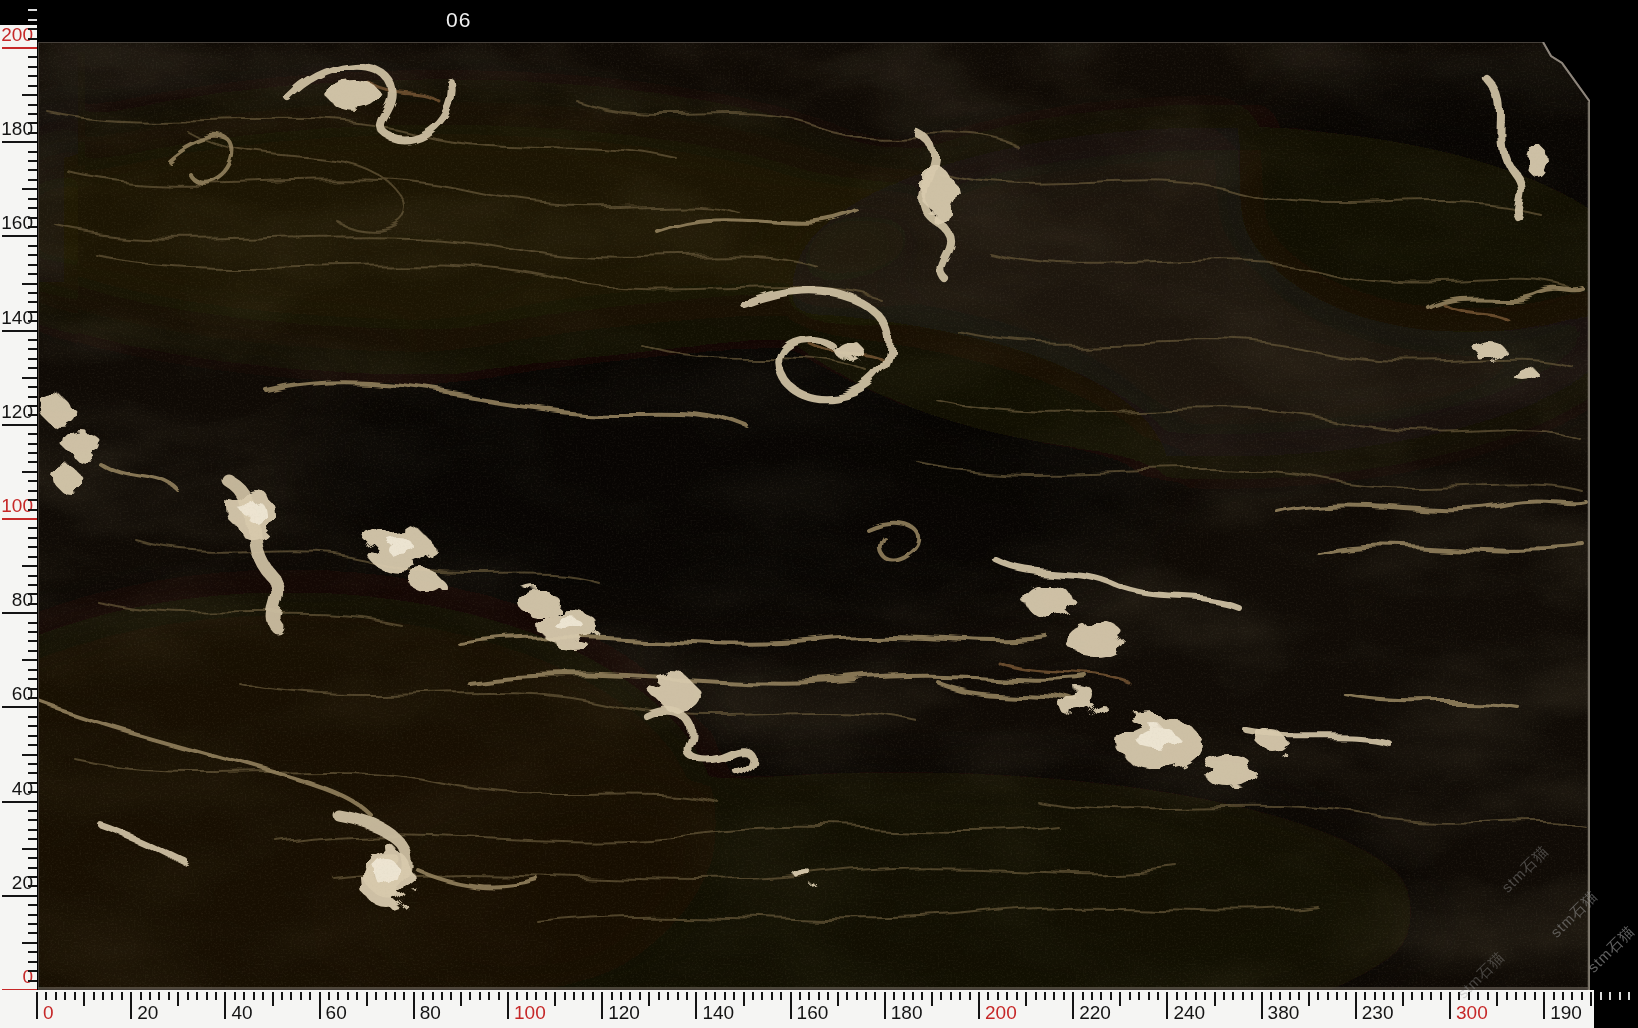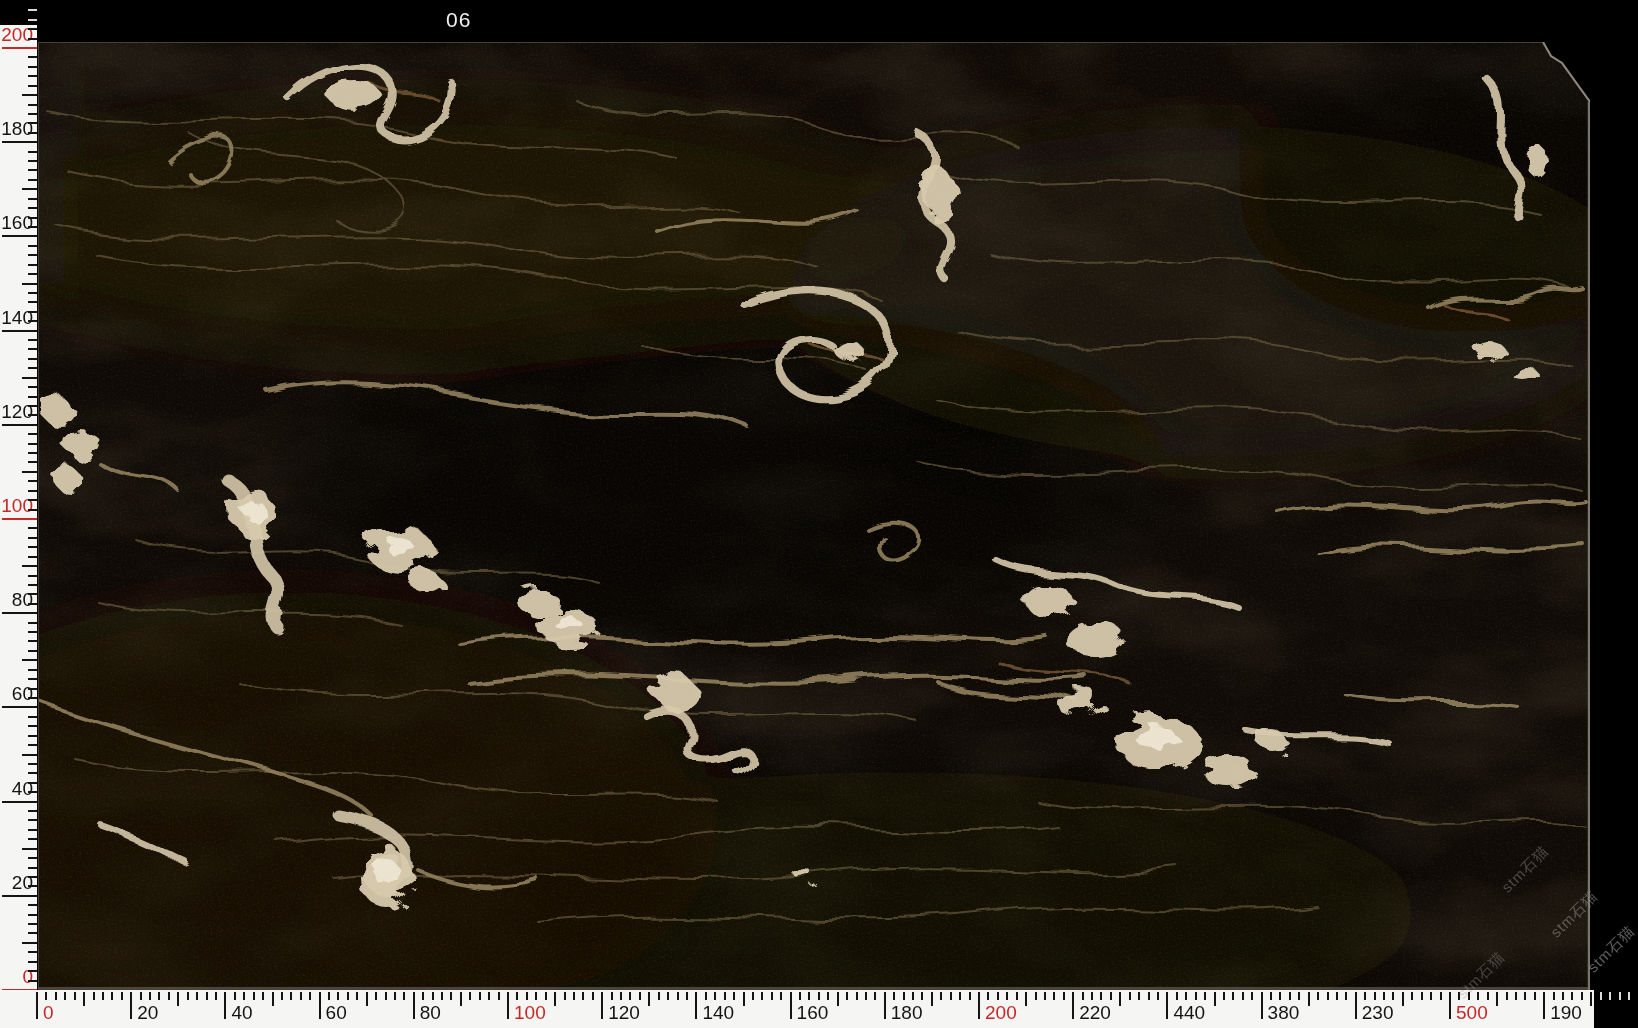--- a/index.html
+++ b/index.html
@@ -417,21 +417,21 @@
     <div class="tick" style="left: 1081.62px; top: 2px; width: 2px; height: 8px; background: rgb(20, 20, 20);"></div>
     <div class="tick" style="left: 1091.04px; top: 2px; width: 2px; height: 8px; background: rgb(20, 20, 20);"></div>
     <div class="tick" style="left: 1100.46px; top: 2px; width: 2px; height: 8px; background: rgb(20, 20, 20);"></div>
     <div class="tick" style="left: 1109.88px; top: 2px; width: 2px; height: 8px; background: rgb(20, 20, 20);"></div>
     <div class="tick" style="left: 1119.3px; top: 2px; width: 2px; height: 14px; background: rgb(20, 20, 20);"></div>
     <div class="tick" style="left: 1128.72px; top: 2px; width: 2px; height: 8px; background: rgb(20, 20, 20);"></div>
     <div class="tick" style="left: 1138.14px; top: 2px; width: 2px; height: 8px; background: rgb(20, 20, 20);"></div>
     <div class="tick" style="left: 1147.56px; top: 2px; width: 2px; height: 8px; background: rgb(20, 20, 20);"></div>
     <div class="tick" style="left: 1156.98px; top: 2px; width: 2px; height: 8px; background: rgb(20, 20, 20);"></div>
     <div class="tick" style="left: 1166.4px; top: 2px; width: 2px; height: 27px; background: rgb(20, 20, 20);"></div>
-    <div class="hlabel" style="left: 1173.4px; color: rgb(20, 20, 20);">440</div>
+    <div class="hlabel" style="left: 1173.4px; color: rgb(20, 20, 20);">240</div>
     <div class="tick" style="left: 1175.82px; top: 2px; width: 2px; height: 8px; background: rgb(20, 20, 20);"></div>
     <div class="tick" style="left: 1185.24px; top: 2px; width: 2px; height: 8px; background: rgb(20, 20, 20);"></div>
     <div class="tick" style="left: 1194.66px; top: 2px; width: 2px; height: 8px; background: rgb(20, 20, 20);"></div>
     <div class="tick" style="left: 1204.08px; top: 2px; width: 2px; height: 8px; background: rgb(20, 20, 20);"></div>
     <div class="tick" style="left: 1213.5px; top: 2px; width: 2px; height: 14px; background: rgb(20, 20, 20);"></div>
     <div class="tick" style="left: 1222.92px; top: 2px; width: 2px; height: 8px; background: rgb(20, 20, 20);"></div>
     <div class="tick" style="left: 1232.34px; top: 2px; width: 2px; height: 8px; background: rgb(20, 20, 20);"></div>
     <div class="tick" style="left: 1241.76px; top: 2px; width: 2px; height: 8px; background: rgb(20, 20, 20);"></div>
     <div class="tick" style="left: 1251.18px; top: 2px; width: 2px; height: 8px; background: rgb(20, 20, 20);"></div>
     <div class="tick" style="left: 1260.6px; top: 2px; width: 2px; height: 27px; background: rgb(20, 20, 20);"></div>
@@ -450,21 +450,21 @@
     <div class="tick" style="left: 1364.22px; top: 2px; width: 2px; height: 8px; background: rgb(20, 20, 20);"></div>
     <div class="tick" style="left: 1373.64px; top: 2px; width: 2px; height: 8px; background: rgb(20, 20, 20);"></div>
     <div class="tick" style="left: 1383.06px; top: 2px; width: 2px; height: 8px; background: rgb(20, 20, 20);"></div>
     <div class="tick" style="left: 1392.48px; top: 2px; width: 2px; height: 8px; background: rgb(20, 20, 20);"></div>
     <div class="tick" style="left: 1401.9px; top: 2px; width: 2px; height: 14px; background: rgb(20, 20, 20);"></div>
     <div class="tick" style="left: 1411.32px; top: 2px; width: 2px; height: 8px; background: rgb(20, 20, 20);"></div>
     <div class="tick" style="left: 1420.74px; top: 2px; width: 2px; height: 8px; background: rgb(20, 20, 20);"></div>
     <div class="tick" style="left: 1430.16px; top: 2px; width: 2px; height: 8px; background: rgb(20, 20, 20);"></div>
     <div class="tick" style="left: 1439.58px; top: 2px; width: 2px; height: 8px; background: rgb(20, 20, 20);"></div>
     <div class="tick" style="left: 1449px; top: 2px; width: 2px; height: 27px; background: rgb(20, 20, 20);"></div>
-    <div class="hlabel" style="left: 1456px; color: rgb(198, 40, 40);">500</div>
+    <div class="hlabel" style="left: 1456px; color: rgb(198, 40, 40);">300</div>
     <div class="tick" style="left: 1458.42px; top: 2px; width: 2px; height: 8px; background: rgb(20, 20, 20);"></div>
     <div class="tick" style="left: 1467.84px; top: 2px; width: 2px; height: 8px; background: rgb(20, 20, 20);"></div>
     <div class="tick" style="left: 1477.26px; top: 2px; width: 2px; height: 8px; background: rgb(20, 20, 20);"></div>
     <div class="tick" style="left: 1486.68px; top: 2px; width: 2px; height: 8px; background: rgb(20, 20, 20);"></div>
     <div class="tick" style="left: 1496.1px; top: 2px; width: 2px; height: 14px; background: rgb(20, 20, 20);"></div>
     <div class="tick" style="left: 1505.52px; top: 2px; width: 2px; height: 8px; background: rgb(20, 20, 20);"></div>
     <div class="tick" style="left: 1514.94px; top: 2px; width: 2px; height: 8px; background: rgb(20, 20, 20);"></div>
     <div class="tick" style="left: 1524.36px; top: 2px; width: 2px; height: 8px; background: rgb(20, 20, 20);"></div>
     <div class="tick" style="left: 1533.78px; top: 2px; width: 2px; height: 8px; background: rgb(20, 20, 20);"></div>
     <div class="tick" style="left: 1543.2px; top: 2px; width: 2px; height: 27px; background: rgb(20, 20, 20);"></div>

